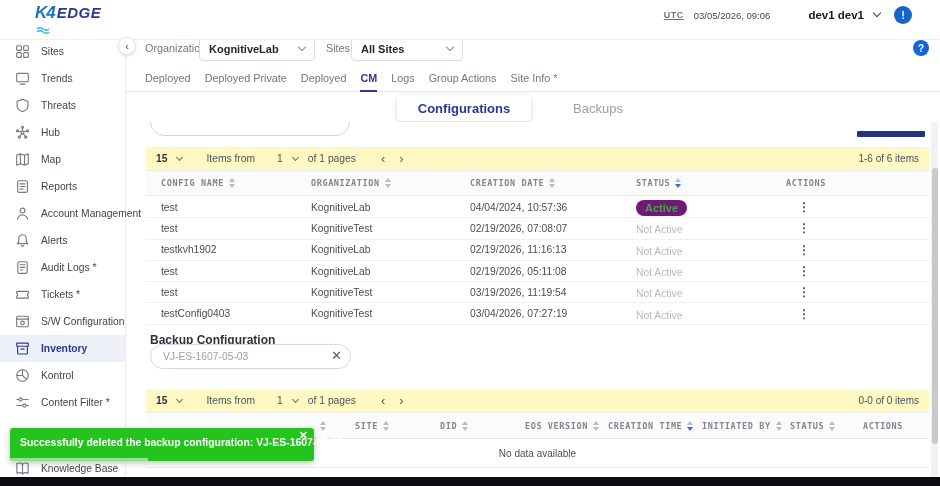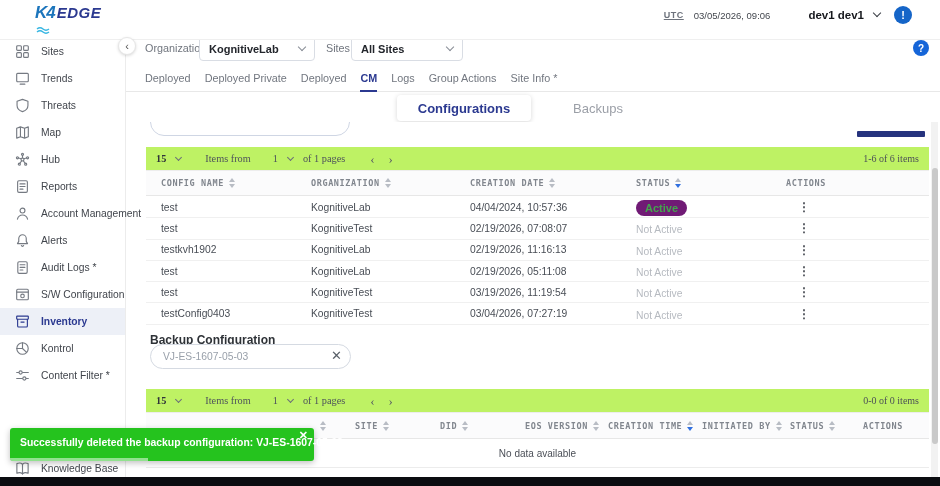--- a/index.html
+++ b/index.html
@@ -49,21 +49,21 @@
   
   .subtabs { position:absolute; left:397px; top:95px; width:268px; height:26px; display:flex; }
   .subtab { width:134px; height:26px; display:flex; align-items:center; justify-content:center; font-size:13px; color:#9b9fa7; cursor:pointer; }
   .subtab.active { background:#fff; border-radius:4px; box-shadow:0 1px 5px rgba(0,0,0,.16); color:#2b3990; font-weight:700; }
 
   
   .clip { position:absolute; left:126px; top:122px; width:806px; height:355px; overflow:hidden; background:#fff; }
   .partial-input { position:absolute; left:24px; top:-14px; width:200px; height:28px; border:1px solid #cfd6e4; border-radius:14px; background:#fff; }
   .partial-btn { position:absolute; left:731px; top:9px; width:68px; height:6px; background:#26337e; border-radius:1px; }
 
-  .pagebar { position:absolute; left:20px; width:783px; height:23px; background:#bef264; display:flex; align-items:center; padding:0 10px; gap:8px;font-family:Liberation Serif, serif; }
+  .pagebar { position:absolute; left:20px; width:783px; height:23px; background:#fef9c3; display:flex; align-items:center; padding:0 10px; gap:8px; }
   .pagebar .ps { font-size:10.3px; color:#30343a; font-weight:600; }
   .pagebar .txt { font-size:10.3px; color:#4e535b; }
   .pagebar .gap { width:6px; }
   .pg-arrow { font-size:13px; color:#565b63; padding:0 3px; cursor:pointer; line-height:1; }
   .pagebar .range { margin-left:auto; font-size:10px; color:#4c5057; }
   .chev-s { display:inline-block; width:5px; height:5px; border-right:1.3px solid #6a6f78; border-bottom:1.3px solid #6a6f78; transform:rotate(45deg); margin:-2px 2px 0 2px; cursor:pointer; }
 
   .thead { position:absolute; left:20px; width:783px; background:#fbfbfc; border-top:1px solid #ededed; border-bottom:1px solid #e7e7e7; display:grid; align-items:center; font-family:"DejaVu Sans Mono", monospace; font-size:8.5px; font-weight:700; letter-spacing:.6px; color:#81868e; }
   .thead .hc { display:flex; align-items:center; gap:5px; white-space:nowrap; }
   .t1 { grid-template-columns:150px 159px 166px 150px auto; padding-left:15px; height:26px; }
@@ -155,42 +155,42 @@
           <span class="icn">
             <svg width="15" height="15" viewBox="0 0 16 16" fill="none" stroke-width="1.2" stroke-linecap="round" stroke-linejoin="round">
               <path d="M8 1.5 13.8 3.4 V8 C13.8 11.4 11 13.6 8 14.5 C5 13.6 2.2 11.4 2.2 8 V3.4 Z"></path>
             </svg>
           </span>
           <span class="lbl">Threats</span>
         </div>
         <div class="side-item">
           <span class="icn">
             <svg width="15" height="15" viewBox="0 0 16 16" fill="none" stroke-width="1.2" stroke-linecap="round" stroke-linejoin="round">
-              <path d="M1.8 3.5 5.8 2l4.4 1.5L14.2 2v10.5L10.2 14 5.8 12.5 1.8 14Z M5.8 2v10.5 M10.2 3.5V14"></path>
-            </svg>
-          </span>
-          <span class="lbl">Map</span>
-        </div>
-        <div class="side-item">
-          <span class="icn">
-            <svg width="15" height="15" viewBox="0 0 16 16" fill="none" stroke-width="1.2" stroke-linecap="round" stroke-linejoin="round">
               <circle cx="8" cy="8" r="1.6"></circle>
               <circle cx="8" cy="2.4" r="1.1"></circle>
               <circle cx="13.4" cy="6.2" r="1.1"></circle>
               <circle cx="11.4" cy="13" r="1.1"></circle>
               <circle cx="4.6" cy="13" r="1.1"></circle>
               <circle cx="2.6" cy="6.2" r="1.1"></circle>
               <path d="M8 6.4V3.5 M9.4 7.2l2.9-.8 M8.9 9.4l1.9 2.6 M7.1 9.4 5.2 12 M6.6 7.2 3.7 6.4"></path>
             </svg>
           </span>
           <span class="lbl">Hub</span>
         </div>
         <div class="side-item">
           <span class="icn">
             <svg width="15" height="15" viewBox="0 0 16 16" fill="none" stroke-width="1.2" stroke-linecap="round" stroke-linejoin="round">
+              <path d="M1.8 3.5 5.8 2l4.4 1.5L14.2 2v10.5L10.2 14 5.8 12.5 1.8 14Z M5.8 2v10.5 M10.2 3.5V14"></path>
+            </svg>
+          </span>
+          <span class="lbl">Map</span>
+        </div>
+        <div class="side-item">
+          <span class="icn">
+            <svg width="15" height="15" viewBox="0 0 16 16" fill="none" stroke-width="1.2" stroke-linecap="round" stroke-linejoin="round">
               <rect x="2.8" y="1.8" width="10.4" height="12.4" rx="1.4"></rect>
               <path d="M5.3 5.2h5.4 M5.3 8h5.4 M5.3 10.8h3.2"></path>
             </svg>
           </span>
           <span class="lbl">Reports</span>
         </div>
         <div class="side-item">
           <span class="icn">
             <svg width="15" height="15" viewBox="0 0 16 16" fill="none" stroke-width="1.2" stroke-linecap="round" stroke-linejoin="round">
               <circle cx="8" cy="4.9" r="2.6"></circle>
@@ -209,20 +209,28 @@
           <span class="lbl">Alerts</span>
         </div>
         <div class="side-item">
           <span class="icn">
             <svg width="15" height="15" viewBox="0 0 16 16" fill="none" stroke-width="1.2" stroke-linecap="round" stroke-linejoin="round">
               <rect x="3" y="1.8" width="10" height="12.4" rx="1.4"></rect>
               <path d="M5.4 5h5.2 M5.4 7.8h5.2 M5.4 10.6h3"></path>
             </svg>
           </span>
           <span class="lbl">Audit Logs *</span>
+        </div>
+        <div class="side-item">
+          <span class="icn">
+            <svg width="15" height="15" viewBox="0 0 16 16" fill="none" stroke-width="1.2" stroke-linecap="round" stroke-linejoin="round">
+              <path d="M1.8 4.6h12.4v2.2a1.5 1.5 0 0 0 0 2.8v2.2H1.8V9.6a1.5 1.5 0 0 0 0-2.8Z"></path>
+            </svg>
+          </span>
+          <span class="lbl">Tickets *</span>
         </div>
         <div class="side-item">
           <span class="icn">
             <svg width="15" height="15" viewBox="0 0 16 16" fill="none" stroke-width="1.2" stroke-linecap="round" stroke-linejoin="round">
               <rect x="1.8" y="2.4" width="12.4" height="11.2" rx="1.2"></rect>
               <path d="M1.8 5.4h12.4"></path>
               <circle cx="8" cy="9.5" r="1.9"></circle>
             </svg>
           </span>
           <span class="lbl">S/W Configuration</span>

